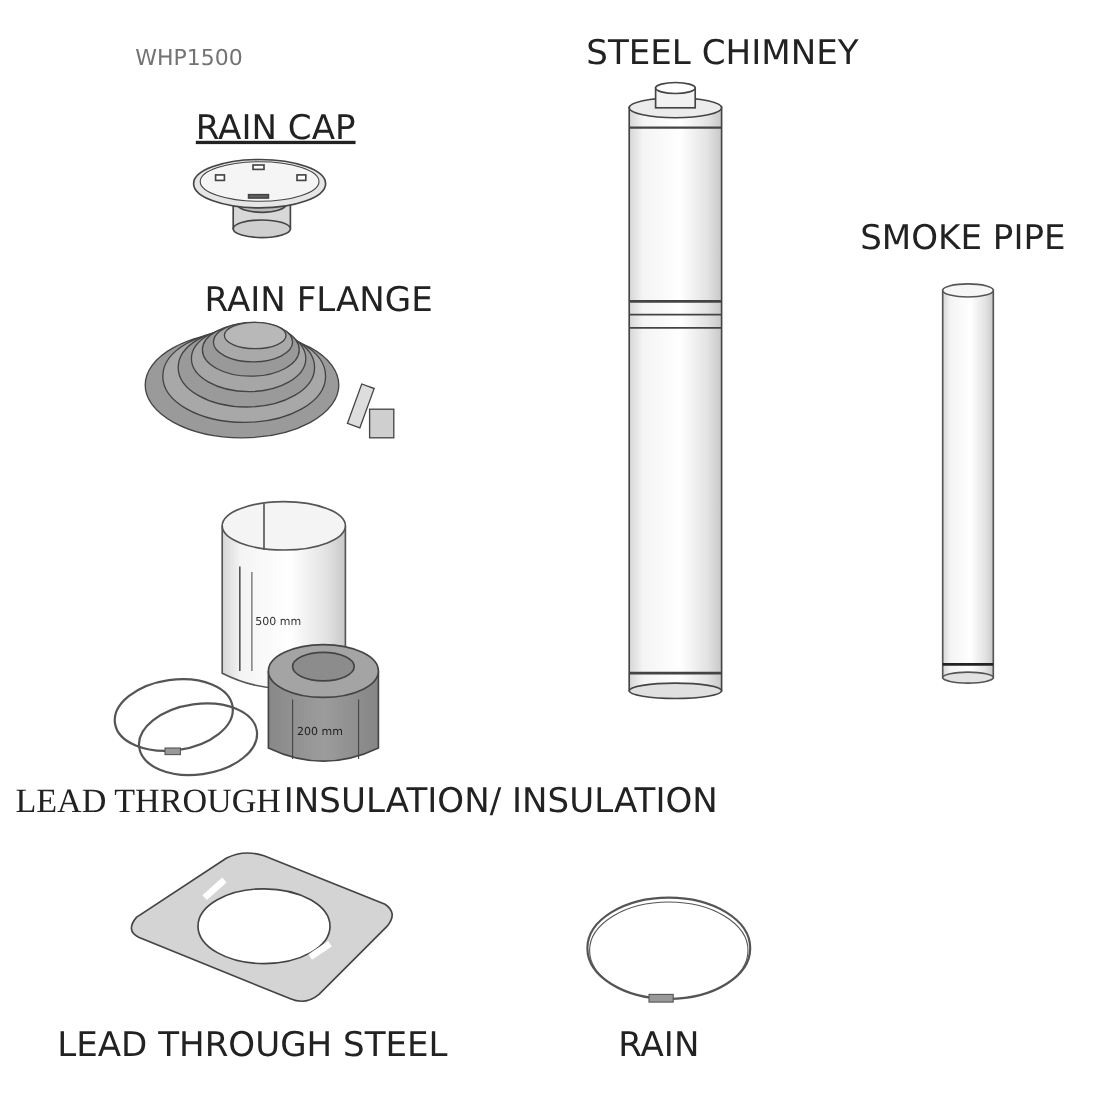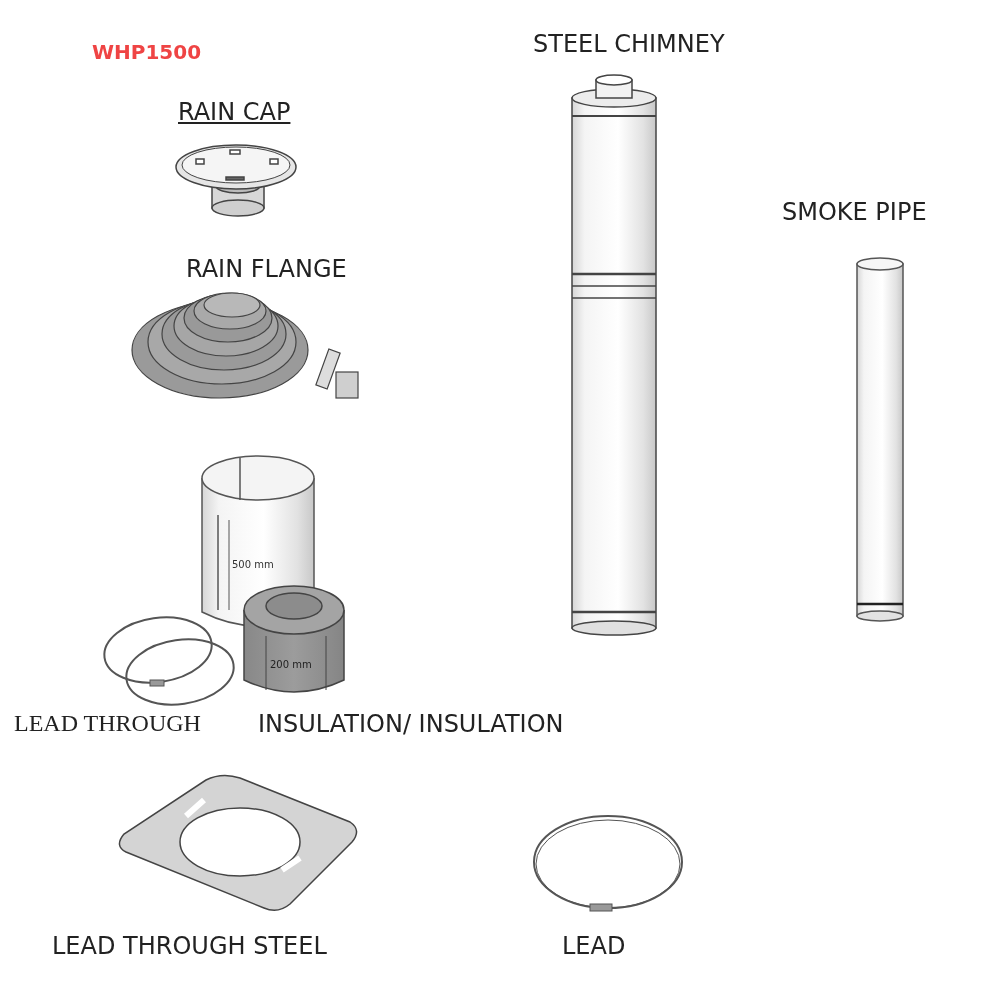--- a/index.html
+++ b/index.html
@@ -1,34 +1,34 @@
 <!DOCTYPE html>
 <html><head>
 <meta charset="utf-8">
 <style>
   html, body { margin:0; padding:0; background:#ffffff; }
   body { width:1000px; height:1000px; position:relative; overflow:hidden;
          font-family:"DejaVu Sans", "Liberation Sans", sans-serif; color:#222; }
-  .lbl { position:absolute; font-size:24px; letter-spacing:0px; color:#222; white-space:nowrap; }
-  .title { position:absolute; font-weight:bold; font-size:20px; color:#ef4444; }
+  .lbl { position:absolute; font-size:31px; letter-spacing:0px; color:#222; white-space:nowrap; }
+  .title { position:absolute; font-weight:normal; font-size:20px; color:#737373;margin-left:31px; }
   svg { position:absolute; left:0; top:0; }
 </style>
 </head>
 <body>
 
 <div class="title" style="left:92px;top:40px;">WHP1500</div>
 
 <div class="lbl" style="left:178px;top:98px;text-decoration:underline;">RAIN CAP</div>
 <div class="lbl" style="left:186px;top:255px;">RAIN FLANGE</div>
 <div class="lbl" style="left:14px;top:710px;font-family:Liberation Serif, serif;">LEAD THROUGH</div>
 <div class="lbl" style="left:258px;top:710px;">INSULATION/ INSULATION</div>
 <div class="lbl" style="left:52px;top:932px;">LEAD THROUGH STEEL</div>
 <div class="lbl" style="left:533px;top:30px;">STEEL CHIMNEY</div>
 <div class="lbl" style="left:782px;top:198px;">SMOKE PIPE</div>
-<div class="lbl" style="left:562px;top:932px;">LEAD</div>
+<div class="lbl" style="left:562px;top:932px;">RAIN</div>
 
 <svg width="1000" height="1000" viewBox="0 0 1000 1000">
   <defs>
     <linearGradient id="cyl" x1="0" x2="1" y1="0" y2="0">
       <stop offset="0" stop-color="#d6d6d6"></stop>
       <stop offset="0.15" stop-color="#f4f4f4"></stop>
       <stop offset="0.55" stop-color="#ffffff"></stop>
       <stop offset="0.85" stop-color="#e2e2e2"></stop>
       <stop offset="1" stop-color="#c8c8c8"></stop>
     </linearGradient>

